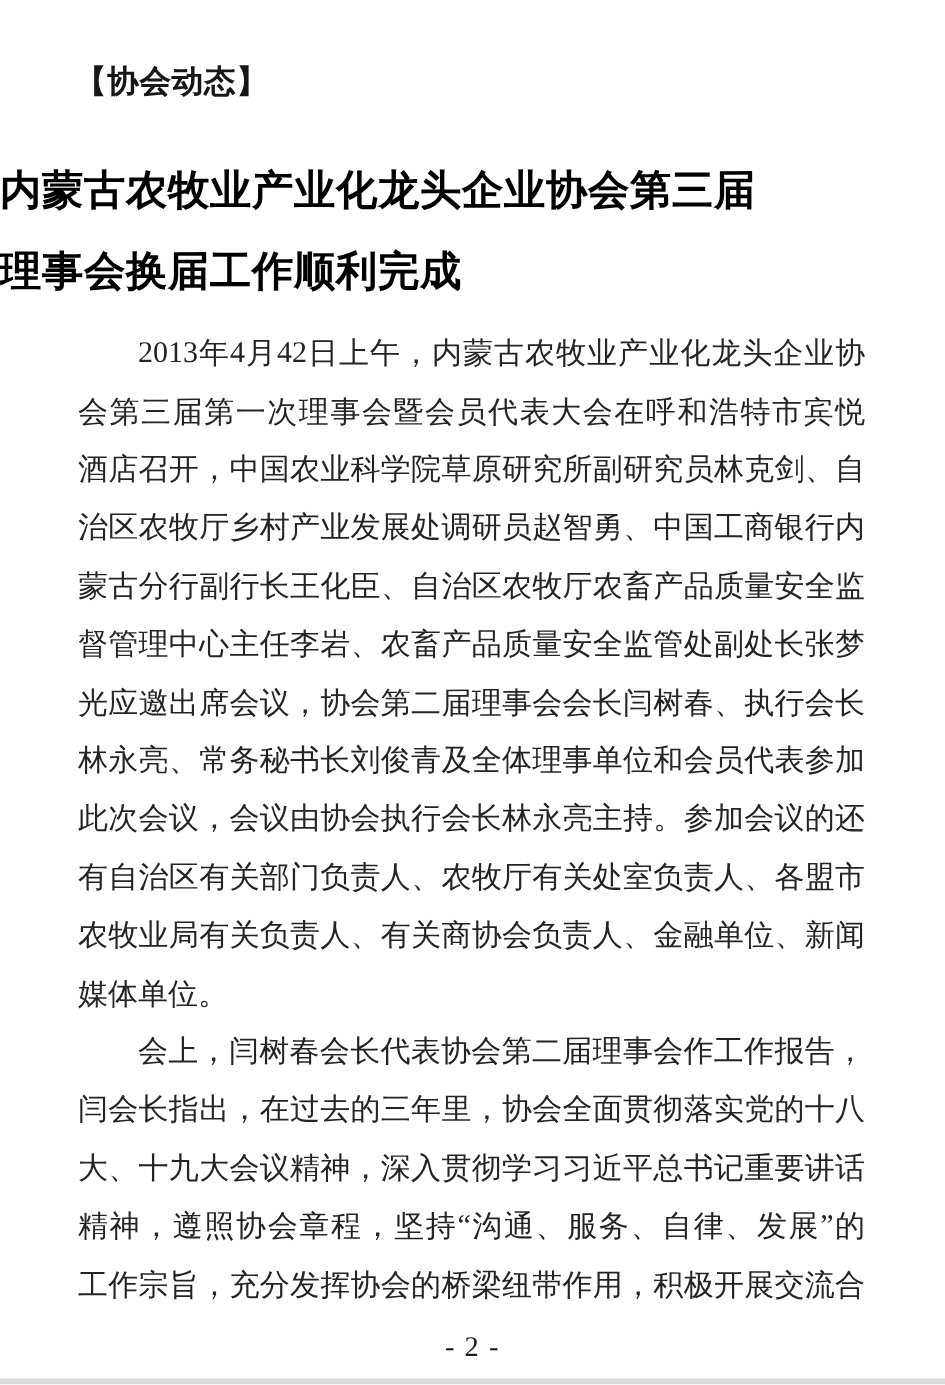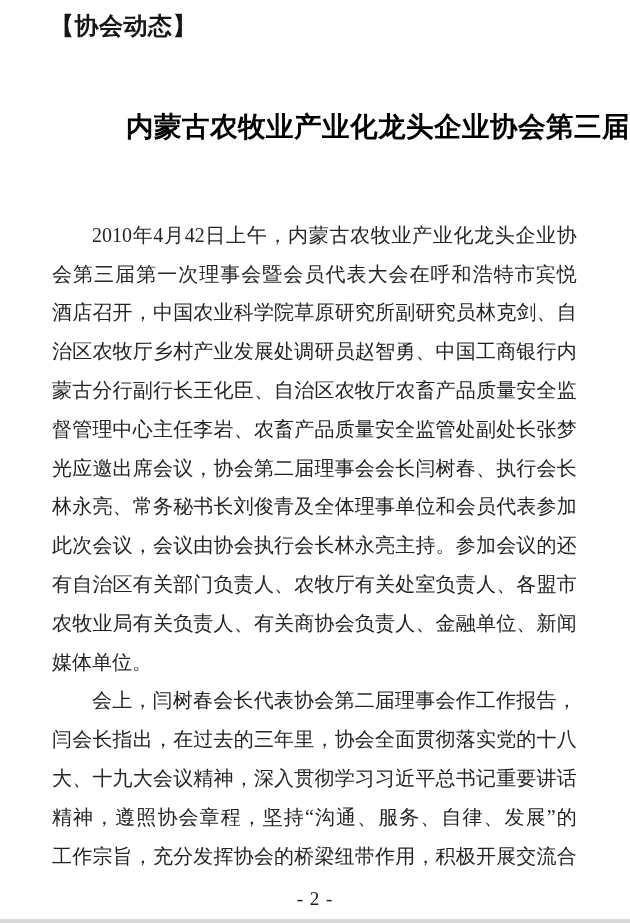--- a/index.html
+++ b/index.html
@@ -14,33 +14,33 @@
     position: relative;
     width: 630px;
     height: 923px;
     background: #ffffff;
     font-family: "Liberation Serif", "DejaVu Serif", serif;
     color: #1f1f1f;
   }
   .section-tag {
     position: absolute;
     left: 50px;
-    top: 10px;
+    top: 40px;
     font-family: "Liberation Sans", "DejaVu Sans", sans-serif;
     font-weight: bold;
-    font-size: 24px;
+    font-size: 21px;
     letter-spacing: 0.5px;
     color: #161616;
   }
   .title-block {
     position: absolute;
     top: 100px;
     left: 0;
     width: 630px;
-    text-align: right;
+    text-align: left;
   }
   .title-line {
     font-family: "Liberation Serif", "DejaVu Serif", serif;
     font-weight: bold;
     font-size: 27.5px;
     line-height: 54px;
     color: #000000;
     letter-spacing: 0.5px;
     white-space: nowrap;
   }
@@ -89,25 +89,26 @@
 </style>
 </head>
 <body>
 
 <div class="page">
 
   <div class="section-tag">【协会动态】</div>
 
   <div class="title-block">
     <div class="title-line">内蒙古农牧业产业化龙头企业协会第三届</div>
+    <div class="title-line">理事会换届工作顺利完成</div>
   </div>
 
   <div class="article-body">
       <div>
-        <div class="line indent"><span>2010</span><span>年</span><span>4</span><span>月</span><span>42</span><span>日</span><span>上</span><span>午</span><span>，</span><span>内</span><span>蒙</span><span>古</span><span>农</span><span>牧</span><span>业</span><span>产</span><span>业</span><span>化</span><span>龙</span><span>头</span><span>企</span><span>业</span><span>协</span></div>
+        <div class="line indent"><span>2013</span><span>年</span><span>4</span><span>月</span><span>42</span><span>日</span><span>上</span><span>午</span><span>，</span><span>内</span><span>蒙</span><span>古</span><span>农</span><span>牧</span><span>业</span><span>产</span><span>业</span><span>化</span><span>龙</span><span>头</span><span>企</span><span>业</span><span>协</span></div>
         <div class="line"><span>会</span><span>第</span><span>三</span><span>届</span><span>第</span><span>一</span><span>次</span><span>理</span><span>事</span><span>会</span><span>暨</span><span>会</span><span>员</span><span>代</span><span>表</span><span>大</span><span>会</span><span>在</span><span>呼</span><span>和</span><span>浩</span><span>特</span><span>市</span><span>宾</span><span>悦</span></div>
         <div class="line"><span>酒</span><span>店</span><span>召</span><span>开</span><span>，</span><span>中</span><span>国</span><span>农</span><span>业</span><span>科</span><span>学</span><span>院</span><span>草</span><span>原</span><span>研</span><span>究</span><span>所</span><span>副</span><span>研</span><span>究</span><span>员</span><span>林</span><span>克</span><span>剑</span><span>、</span><span>自</span></div>
         <div class="line"><span>治</span><span>区</span><span>农</span><span>牧</span><span>厅</span><span>乡</span><span>村</span><span>产</span><span>业</span><span>发</span><span>展</span><span>处</span><span>调</span><span>研</span><span>员</span><span>赵</span><span>智</span><span>勇</span><span>、</span><span>中</span><span>国</span><span>工</span><span>商</span><span>银</span><span>行</span><span>内</span></div>
         <div class="line"><span>蒙</span><span>古</span><span>分</span><span>行</span><span>副</span><span>行</span><span>长</span><span>王</span><span>化</span><span>臣</span><span>、</span><span>自</span><span>治</span><span>区</span><span>农</span><span>牧</span><span>厅</span><span>农</span><span>畜</span><span>产</span><span>品</span><span>质</span><span>量</span><span>安</span><span>全</span><span>监</span></div>
         <div class="line"><span>督</span><span>管</span><span>理</span><span>中</span><span>心</span><span>主</span><span>任</span><span>李</span><span>岩</span><span>、</span><span>农</span><span>畜</span><span>产</span><span>品</span><span>质</span><span>量</span><span>安</span><span>全</span><span>监</span><span>管</span><span>处</span><span>副</span><span>处</span><span>长</span><span>张</span><span>梦</span></div>
         <div class="line"><span>光</span><span>应</span><span>邀</span><span>出</span><span>席</span><span>会</span><span>议</span><span>，</span><span>协</span><span>会</span><span>第</span><span>二</span><span>届</span><span>理</span><span>事</span><span>会</span><span>会</span><span>长</span><span>闫</span><span>树</span><span>春</span><span>、</span><span>执</span><span>行</span><span>会</span><span>长</span></div>
         <div class="line"><span>林</span><span>永</span><span>亮</span><span>、</span><span>常</span><span>务</span><span>秘</span><span>书</span><span>长</span><span>刘</span><span>俊</span><span>青</span><span>及</span><span>全</span><span>体</span><span>理</span><span>事</span><span>单</span><span>位</span><span>和</span><span>会</span><span>员</span><span>代</span><span>表</span><span>参</span><span>加</span></div>
         <div class="line"><span>此</span><span>次</span><span>会</span><span>议</span><span>，</span><span>会</span><span>议</span><span>由</span><span>协</span><span>会</span><span>执</span><span>行</span><span>会</span><span>长</span><span>林</span><span>永</span><span>亮</span><span>主</span><span>持</span><span>。</span><span>参</span><span>加</span><span>会</span><span>议</span><span>的</span><span>还</span></div>
         <div class="line"><span>有</span><span>自</span><span>治</span><span>区</span><span>有</span><span>关</span><span>部</span><span>门</span><span>负</span><span>责</span><span>人</span><span>、</span><span>农</span><span>牧</span><span>厅</span><span>有</span><span>关</span><span>处</span><span>室</span><span>负</span><span>责</span><span>人</span><span>、</span><span>各</span><span>盟</span><span>市</span></div>
         <div class="line"><span>农</span><span>牧</span><span>业</span><span>局</span><span>有</span><span>关</span><span>负</span><span>责</span><span>人</span><span>、</span><span>有</span><span>关</span><span>商</span><span>协</span><span>会</span><span>负</span><span>责</span><span>人</span><span>、</span><span>金</span><span>融</span><span>单</span><span>位</span><span>、</span><span>新</span><span>闻</span></div>

